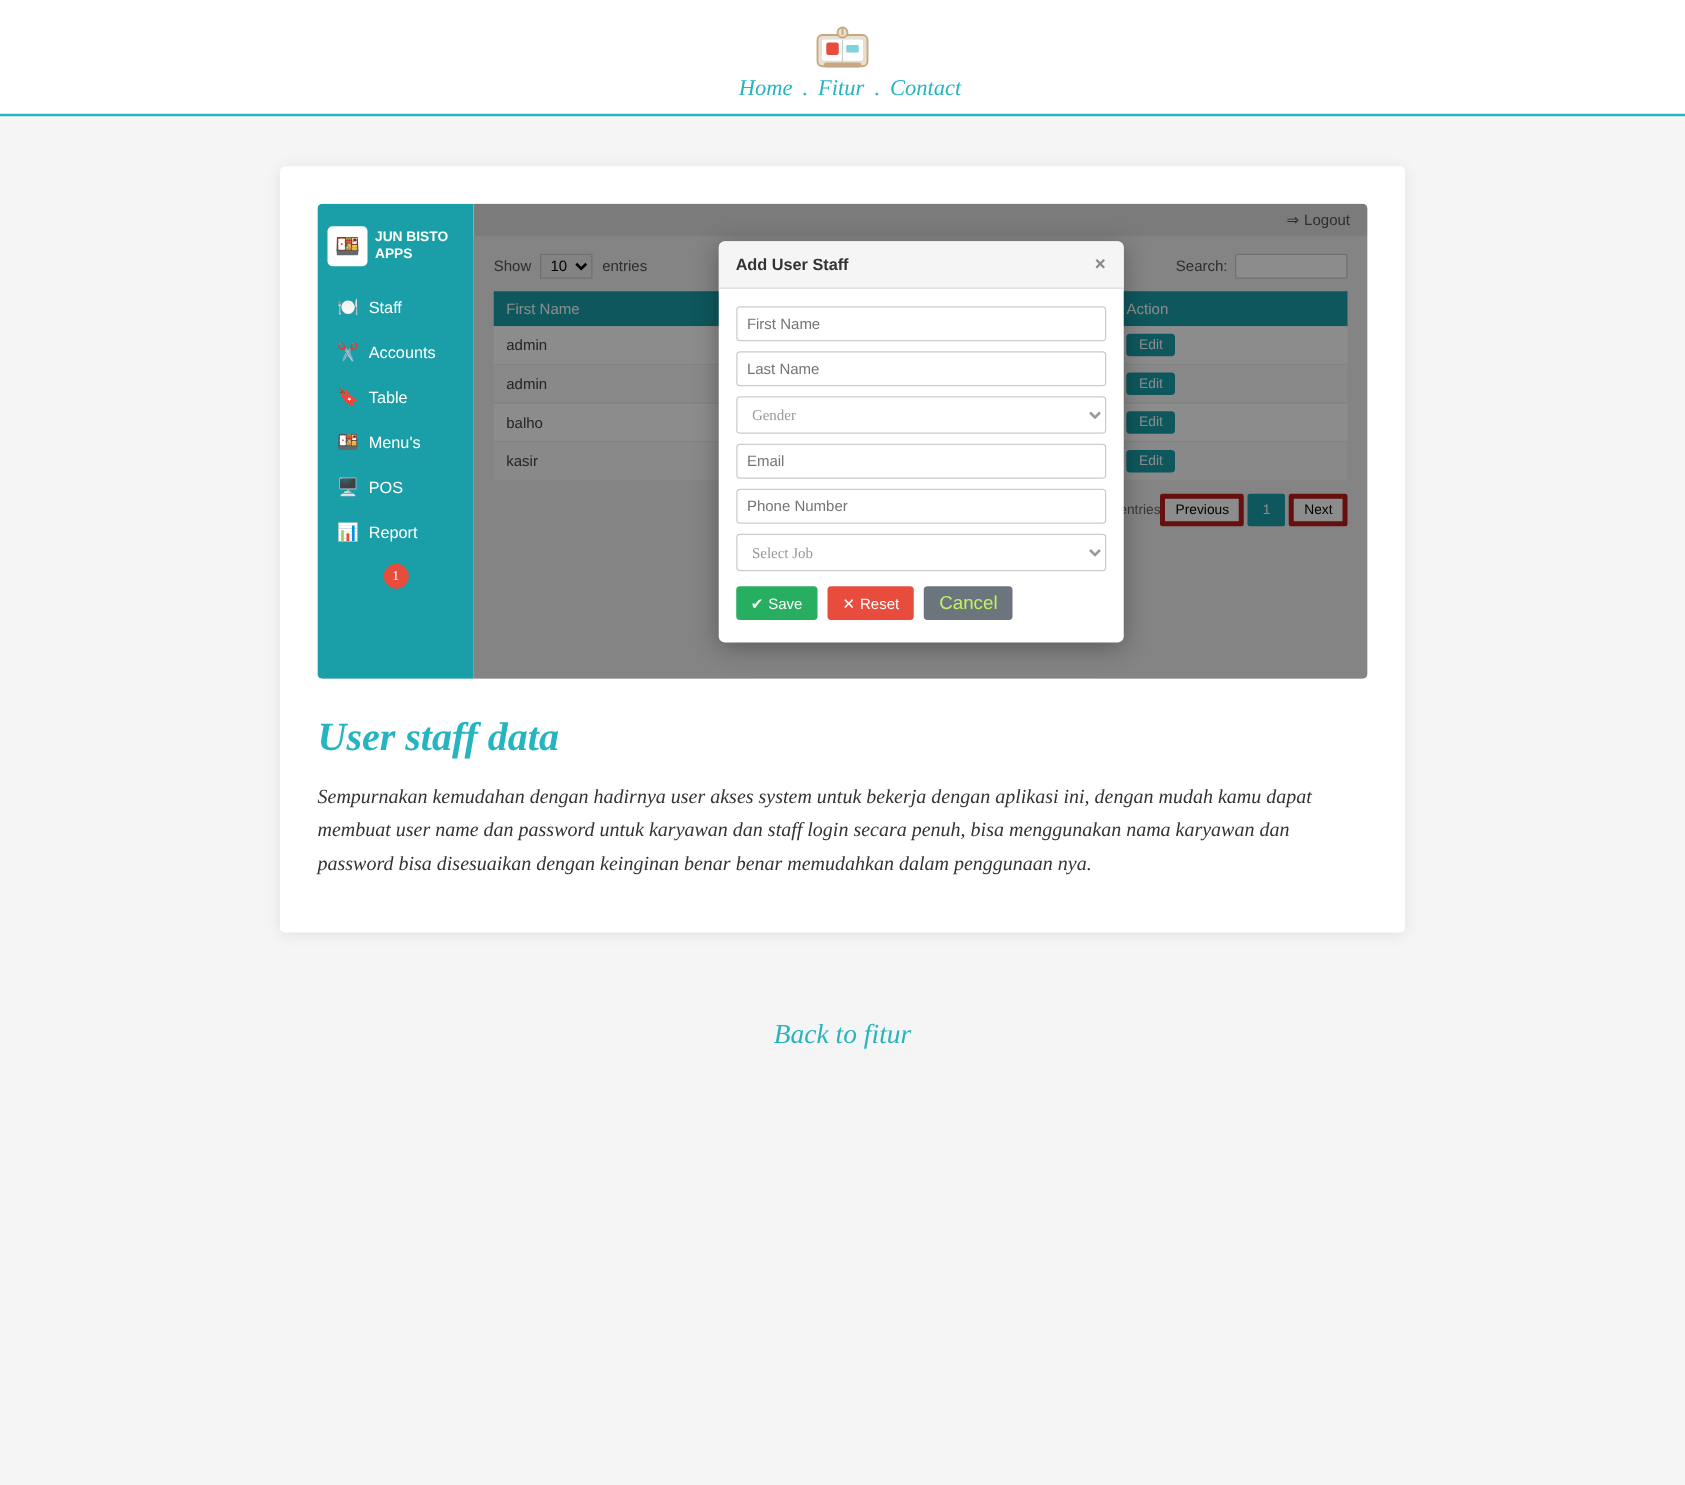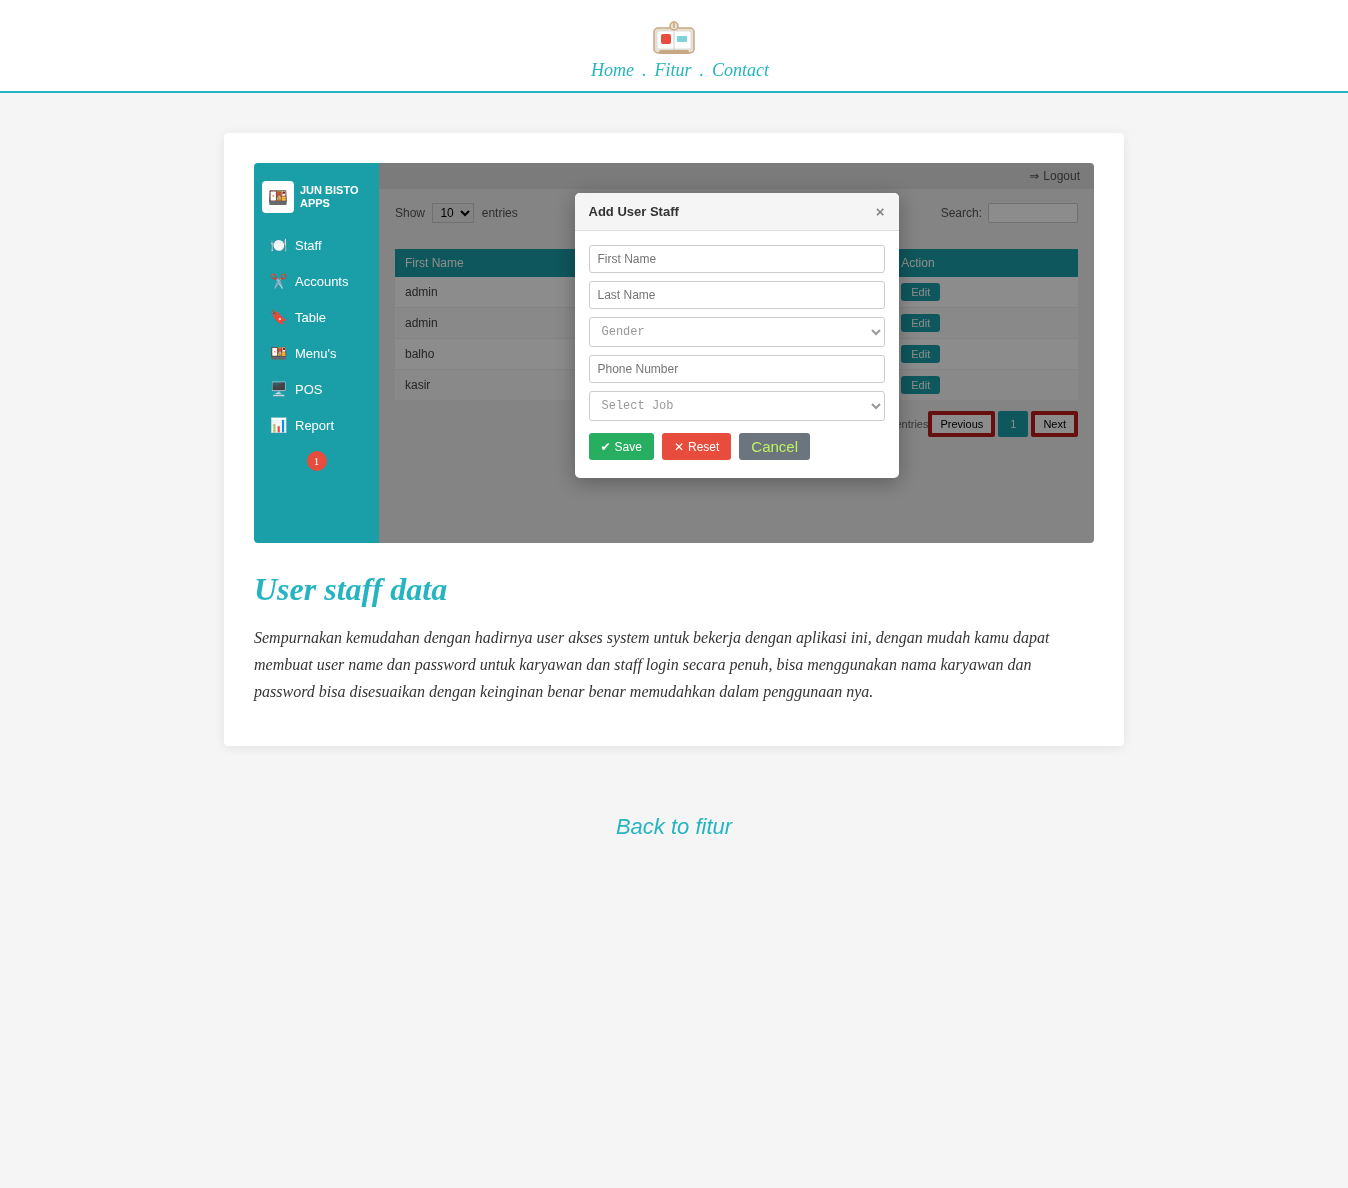--- a/index.html
+++ b/index.html
@@ -145,21 +145,21 @@
     }
 
     
     .app-content {
       padding: 14px 16px;
     }
     .table-controls {
       display: flex;
       justify-content: space-between;
       align-items: center;
-      margin-bottom: 26px;
+      margin-bottom: 10px;
       font-size: 12px;
       font-family: Arial, sans-serif;
       color: #555;
     }
     .search-control {
       display: flex;
       align-items: center;
       gap: 6px;
       font-size: 12px;
     }
@@ -276,21 +276,21 @@
       font-size: 12px;
       font-family: Arial, sans-serif;
       color: #999;
     }
     .modal-select {
       width: 100%;
       padding: 6px 8px;
       border: 1px solid #ccc;
       border-radius: 3px;
       font-size: 12px;
-      font-family: Liberation Mono, monospace;
+      font-family: Liberation Serif, serif;
       color: #999;
       background: #fff;
     }
     .modal-actions {
       display: flex;
       gap: 8px;
       padding: 4px 0 4px 0;
     }
     .btn-save {
       background: #27ae60;
@@ -341,21 +341,21 @@
       font-size: 16px;
       line-height: 1.7;
     }
 
     
     .footer {
       text-align: center;
       padding: 28px 0 20px 0;
     }
     .footer a {
-      font-family: Liberation Sans, sans-serif;
+      font-family: Liberation Serif, serif;
       font-style: italic;
       color: #26b5c0;
       font-size: 22px;
       text-decoration: none;
     }
 
     
     .logo-img {
       width: 50px;
       height: 42px;
@@ -496,20 +496,21 @@
               <span class="modal-close">×</span>
             </div>
             <div class="modal-body">
               <input type="text" class="modal-input" placeholder="First Name" style="">
               <input type="text" class="modal-input" placeholder="Last Name" style="">
               <select class="modal-select">
                 <option value="">Gender</option>
                 <option>Male</option>
                 <option>Female</option>
               </select>
+              <input type="text" class="modal-input" placeholder="Email" style="">
               <input type="text" class="modal-input" placeholder="Phone Number" style="">
               <select class="modal-select">
                 <option value="">Select Job</option>
                 <option>Manager</option>
                 <option>Kasir</option>
               </select>
               <div class="modal-actions">
                 <button class="btn-save">
                   <span>✔</span>
                   <span>Save</span>

